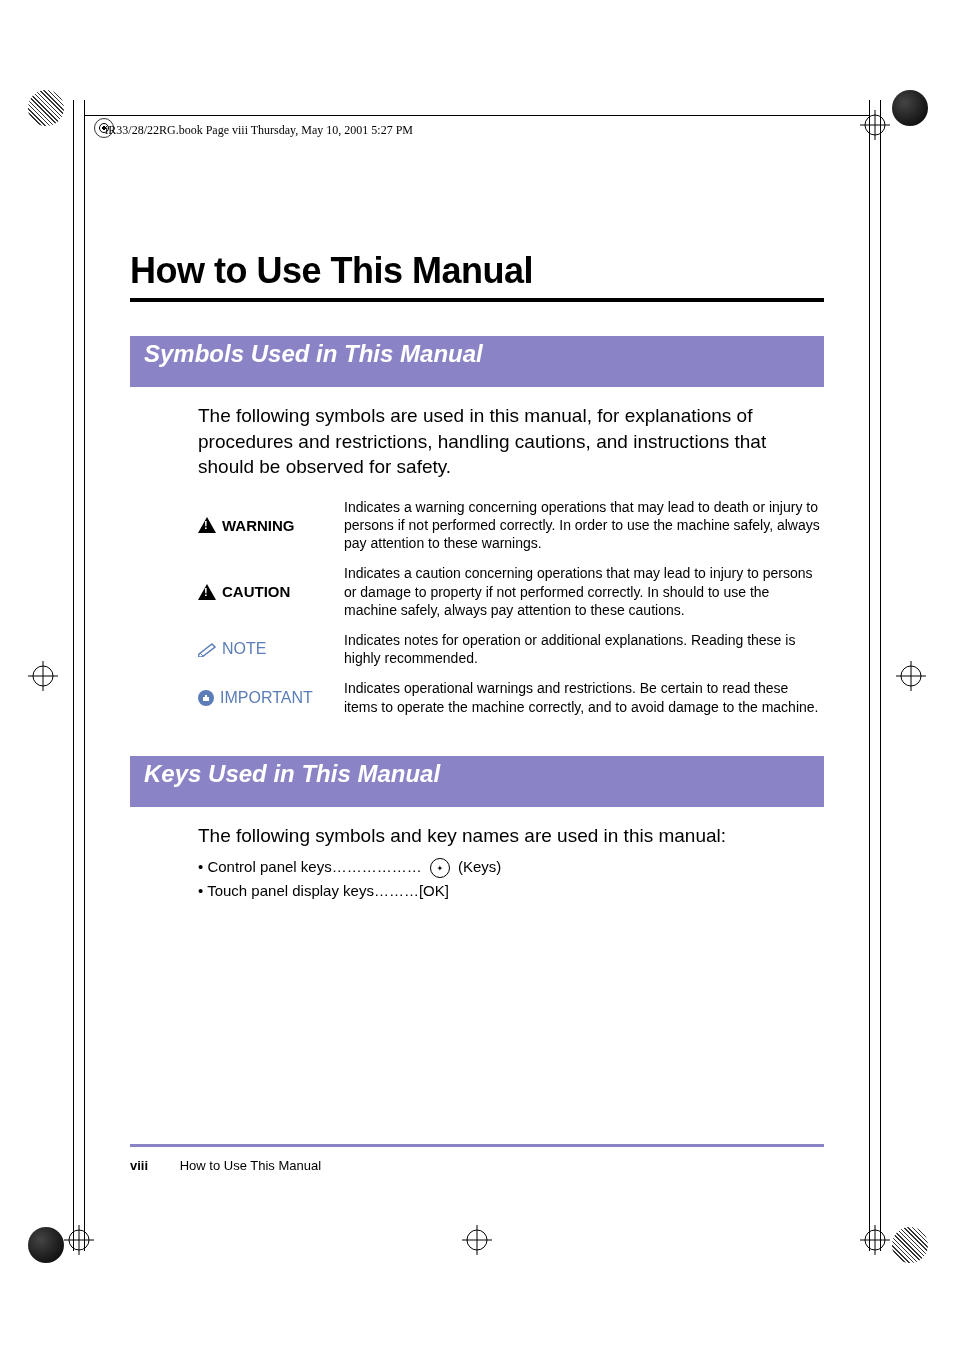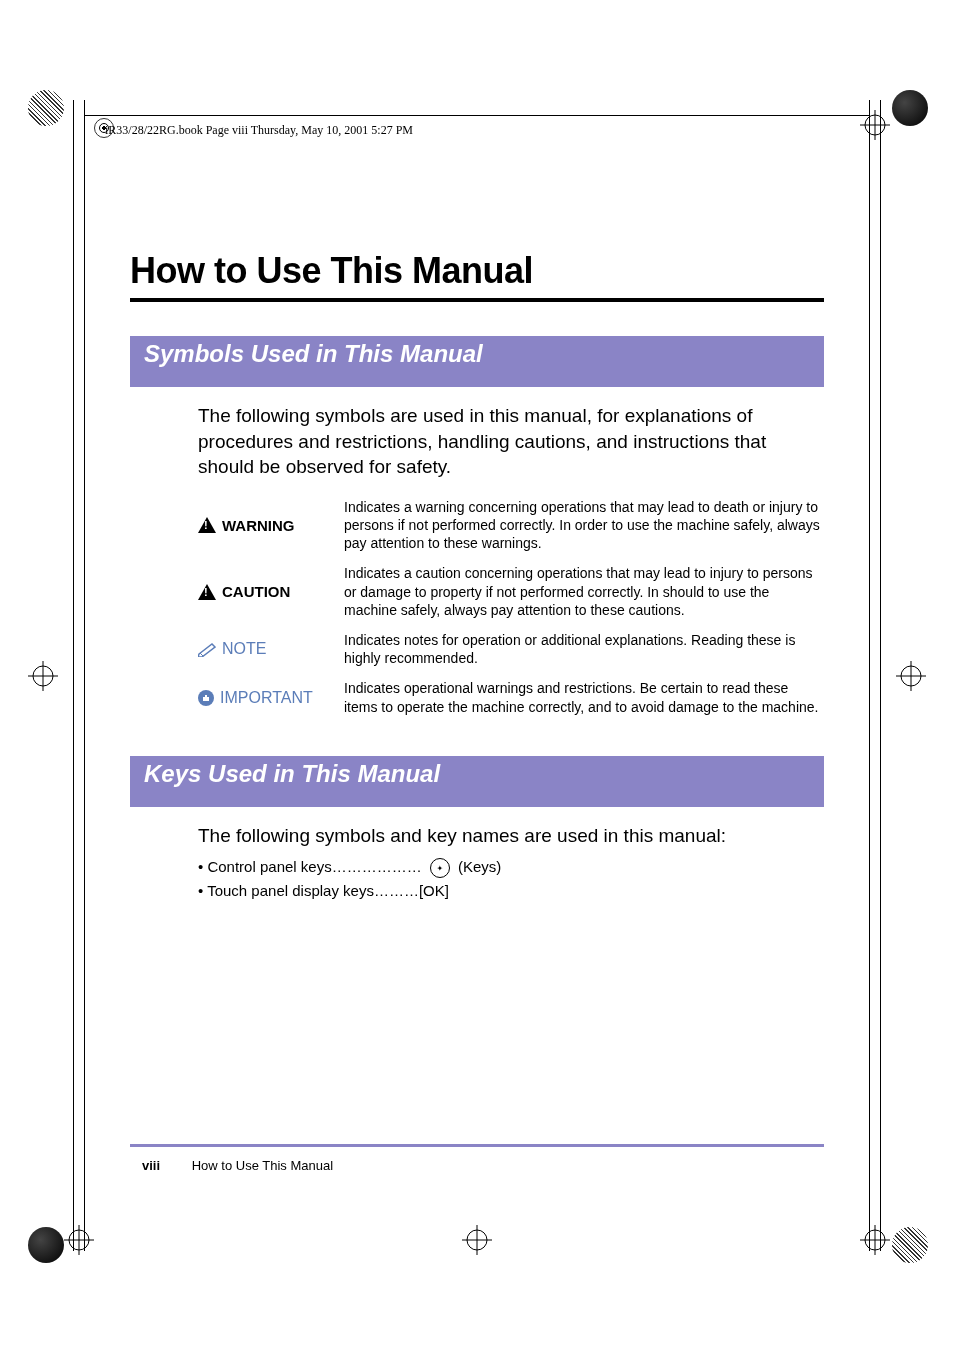--- a/index.html
+++ b/index.html
@@ -180,21 +180,21 @@
   .footer-rule {
     position: absolute;
     left: 130px;
     right: 130px;
     bottom: 204px;
     height: 3px;
     background: #8a84c6;
   }
   .footer {
     position: absolute;
-    left: 142px;
+    left: 130px;
     bottom: 178px;
     font-size: 13px;
   }
   .footer .pn {
     font-weight: bold;
     margin-right: 28px;
   }
 
   .hatch-circle {
     position: absolute;

